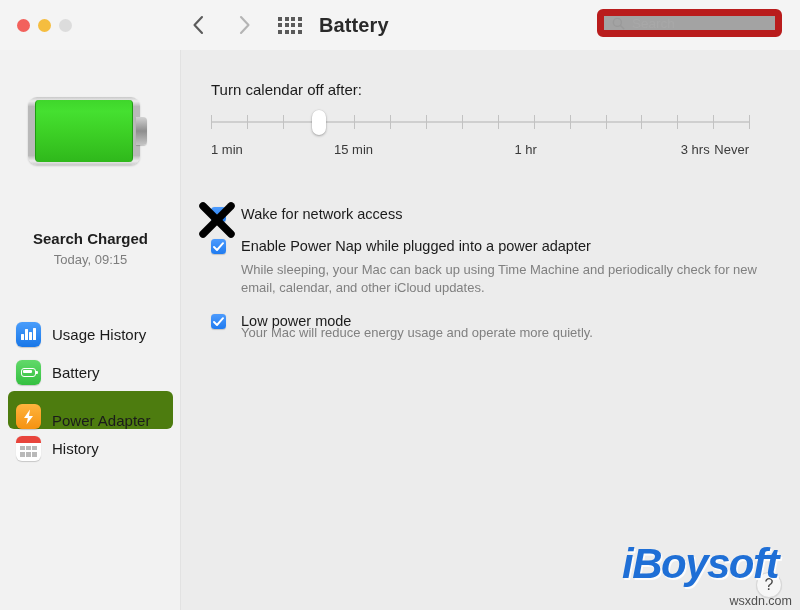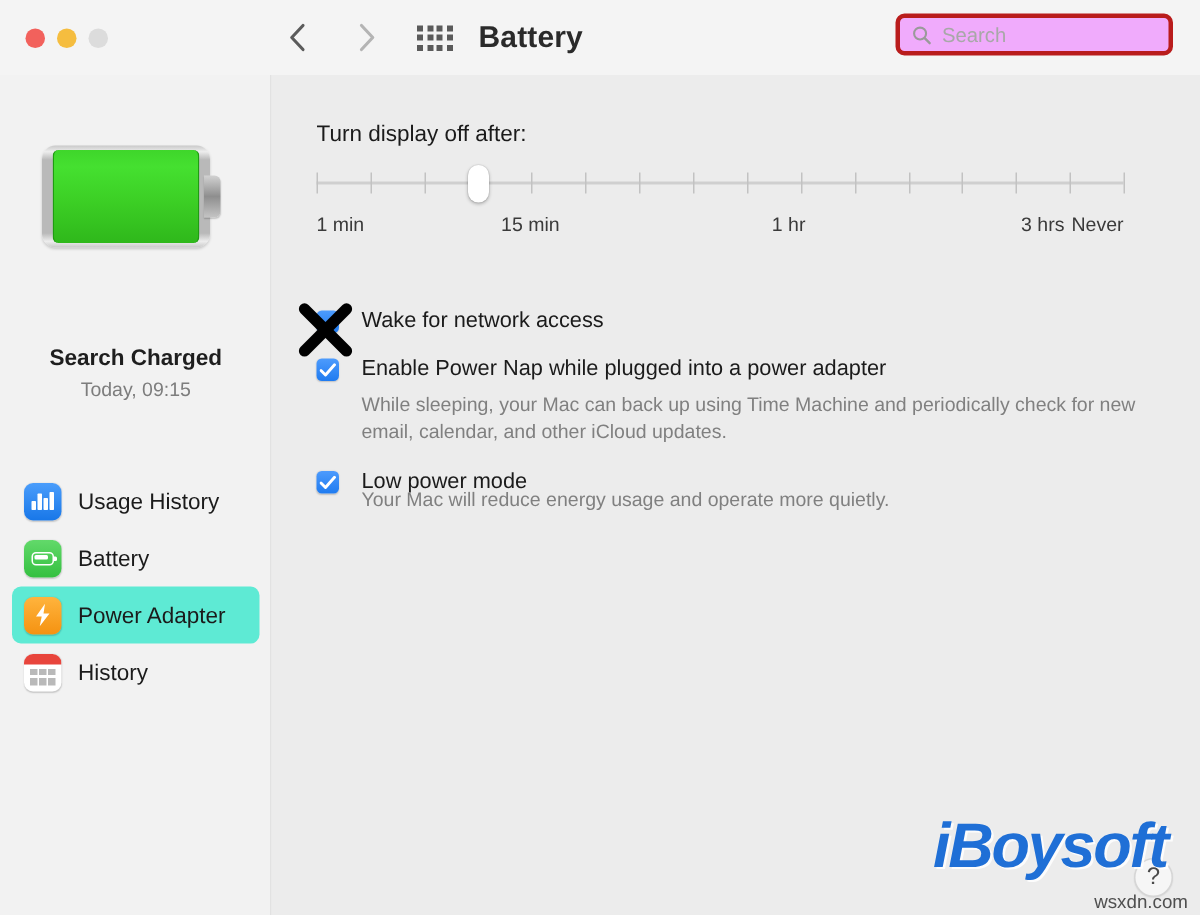--- a/index.html
+++ b/index.html
@@ -73,22 +73,22 @@
     font-size: 20px;
     font-weight: bold;
     color: #2a2a2a;
     letter-spacing: 0.1px;
   }
 
   #search-wrap {
     position: absolute;
     right: 18px; top: 9px;
     width: 185px; height: 28px;
-    background: #f0abfc;
-    border: 3px solid #b91c1c;
+    background: #a3a3a3;
+    border: 7px solid #b91c1c;
     border-radius: 6px;
     display: flex; align-items: center;
     padding: 0 8px;
     cursor: text;
   }
   #search-input {
     border: none; outline: none; background: transparent;
     font-family: "Liberation Sans", sans-serif;
     font-size: 13.5px;
     color: #333;
@@ -167,21 +167,21 @@
   }
   .sb-item {
     display: flex;
     align-items: center;
     height: 38px;
     margin: 0 8px;
     padding-left: 8px;
     border-radius: 6px;
     cursor: pointer;
   }
-  .sb-item.selected { background: #5eead4; }
+  .sb-item.selected { background: #4d7c0f; align-items: flex-end; }
   .sb-icon {
     width: 25px; height: 25px;
     border-radius: 6px;
     flex: 0 0 auto;
     display: flex; align-items: center; justify-content: center;
     position: relative;
     box-shadow: 0 0.5px 1px rgba(0,0,0,0.18);
   }
   .sb-label {
     margin-left: 11px;
@@ -459,21 +459,21 @@
           </span>
         </span>
         <span class="sb-label">History</span>
       </div>
 
     </div>
   </div>
 
   <div id="main">
 
-    <div id="display-label">Turn display off after:</div>
+    <div id="display-label">Turn calendar off after:</div>
 
     <div id="slider-wrap">
       <div id="slider-track"></div>
       <div id="slider-ticks">
           <span class="tick" style="left: 0px;"></span>
           <span class="tick" style="left: 35.8667px;"></span>
           <span class="tick" style="left: 71.7333px;"></span>
           <span class="tick" style="left: 107.6px;"></span>
           <span class="tick" style="left: 143.467px;"></span>
           <span class="tick" style="left: 179.333px;"></span>

